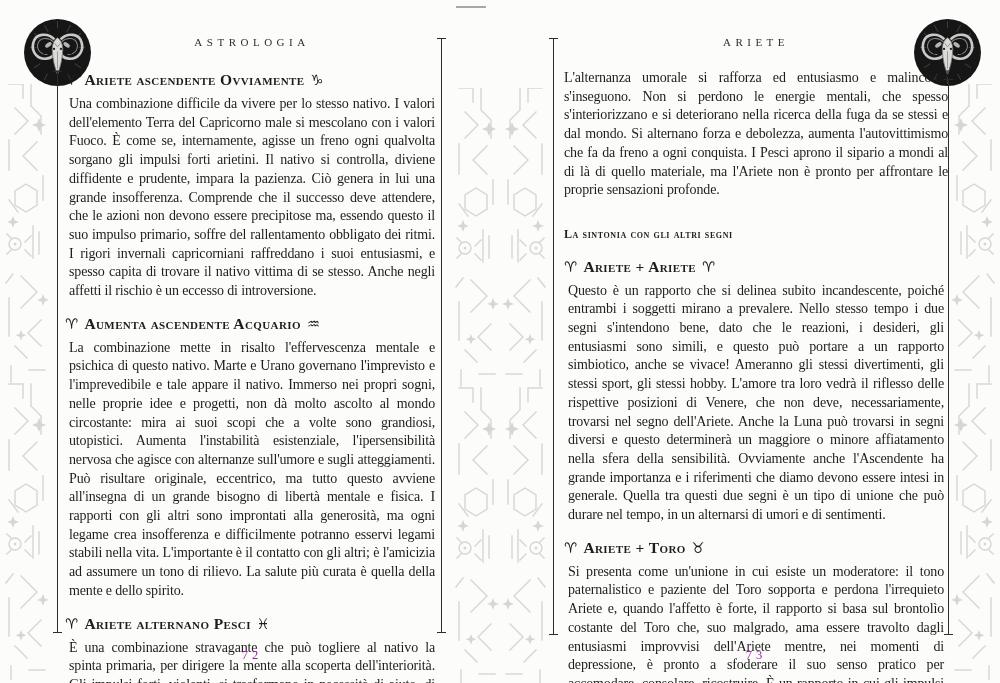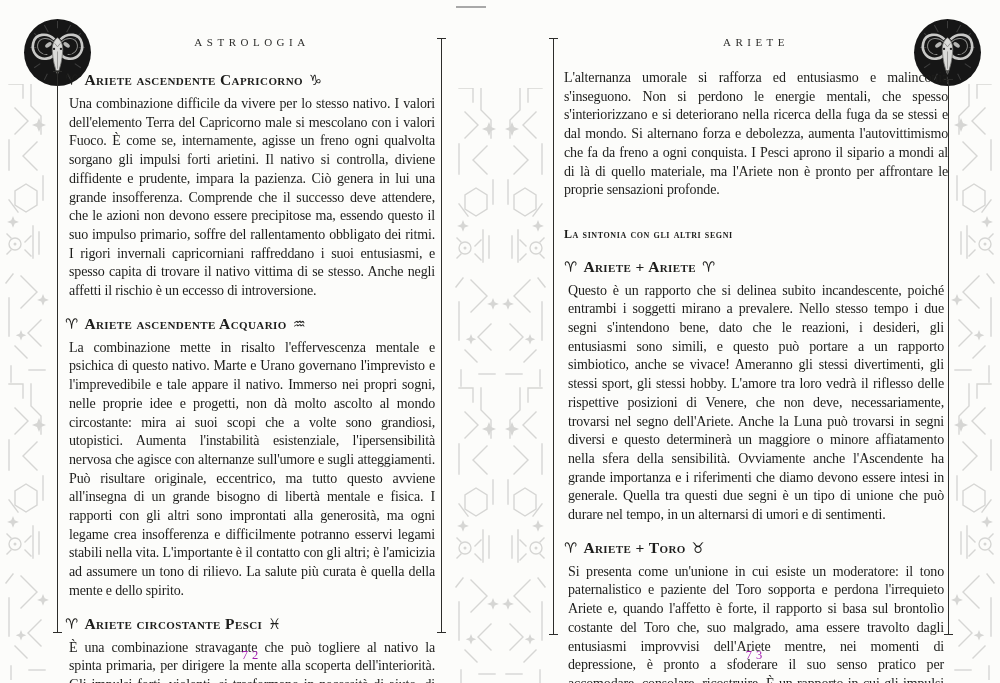--- a/index.html
+++ b/index.html
@@ -189,31 +189,31 @@
   <div class="runhead runhead-right">ARIETE</div>
 
   <div class="rule rule-l1"></div>
   <div class="rule rule-l2"></div>
   <div class="rule rule-r1"></div>
   <div class="rule rule-r2"></div>
 
   <div class="col col-left">
 
     <h3 class="sec-head first">
-      <span class="glyph glyph-l">♈</span><span>Ariete ascendente Capricorno</span><span class="glyph glyph-r">♑</span>
+      <span class="glyph glyph-l">♈</span><span>Ariete ascendente Ovviamente</span><span class="glyph glyph-r">♑</span>
     </h3>
     <p class="body-par">Una combinazione difficile da vivere per lo stesso nativo. I valori dell'elemento Terra del Capricorno male si mescolano con i valori Fuoco. È come se, internamente, agisse un freno ogni qualvolta sorgano gli impulsi forti arietini. Il nativo si controlla, diviene diffidente e prudente, impara la pazienza. Ciò genera in lui una grande insofferenza. Comprende che il successo deve attendere, che le azioni non devono essere precipitose ma, essendo questo il suo impulso primario, soffre del rallentamento obbligato dei ritmi. I rigori invernali capricorniani raffreddano i suoi entusiasmi, e spesso capita di trovare il nativo vittima di se stesso. Anche negli affetti il rischio è un eccesso di introversione.</p>
 
     <h3 class="sec-head">
-      <span class="glyph glyph-l">♈</span><span>Ariete ascendente Acquario</span><span class="glyph glyph-r">♒</span>
+      <span class="glyph glyph-l">♈</span><span>Aumenta ascendente Acquario</span><span class="glyph glyph-r">♒</span>
     </h3>
     <p class="body-par">La combinazione mette in risalto l'effervescenza mentale e psichica di questo nativo. Marte e Urano governano l'imprevisto e l'imprevedibile e tale appare il nativo. Immerso nei propri sogni, nelle proprie idee e progetti, non dà molto ascolto al mondo circostante: mira ai suoi scopi che a volte sono grandiosi, utopistici. Aumenta l'instabilità esistenziale, l'ipersensibilità nervosa che agisce con alternanze sull'umore e sugli atteggiamenti. Può risultare originale, eccentrico, ma tutto questo avviene all'insegna di un grande bisogno di libertà mentale e fisica. I rapporti con gli altri sono improntati alla generosità, ma ogni legame crea insofferenza e difficilmente potranno esservi legami stabili nella vita. L'importante è il contatto con gli altri; è l'amicizia ad assumere un tono di rilievo. La salute più curata è quella della mente e dello spirito.</p>
 
     <h3 class="sec-head">
-      <span class="glyph glyph-l">♈</span><span>Ariete circostante Pesci</span><span class="glyph glyph-r">♓</span>
+      <span class="glyph glyph-l">♈</span><span>Ariete alternano Pesci</span><span class="glyph glyph-r">♓</span>
     </h3>
     <p class="body-par">È una combinazione stravagante che può togliere al nativo la spinta primaria, per dirigere la mente alla scoperta dell'interiorità. Gli impulsi forti, violenti, si trasformano in necessità di aiuto, di appoggio, di autoindulgenza. Quest'ultima, soprattutto, diviene negativa per il nativo che cerca in tutti i modi di soddisfare i propri desideri, i propri capricci.</p>
 
   </div>
 
   <div class="col col-right">
 
     <p class="cont-par">L'alternanza umorale si rafforza ed entusiasmo e malinconia s'inseguono. Non si perdono le energie mentali, che spesso s'interiorizzano e si deteriorano nella ricerca della fuga da se stessi e dal mondo. Si alternano forza e debolezza, aumenta l'autovittimismo che fa da freno a ogni conquista. I Pesci aprono il sipario a mondi al di là di quello materiale, ma l'Ariete non è pronto per affrontare le proprie sensazioni profonde.</p>
 
     <h2 class="big-head">La sintonia con gli altri segni</h2>

